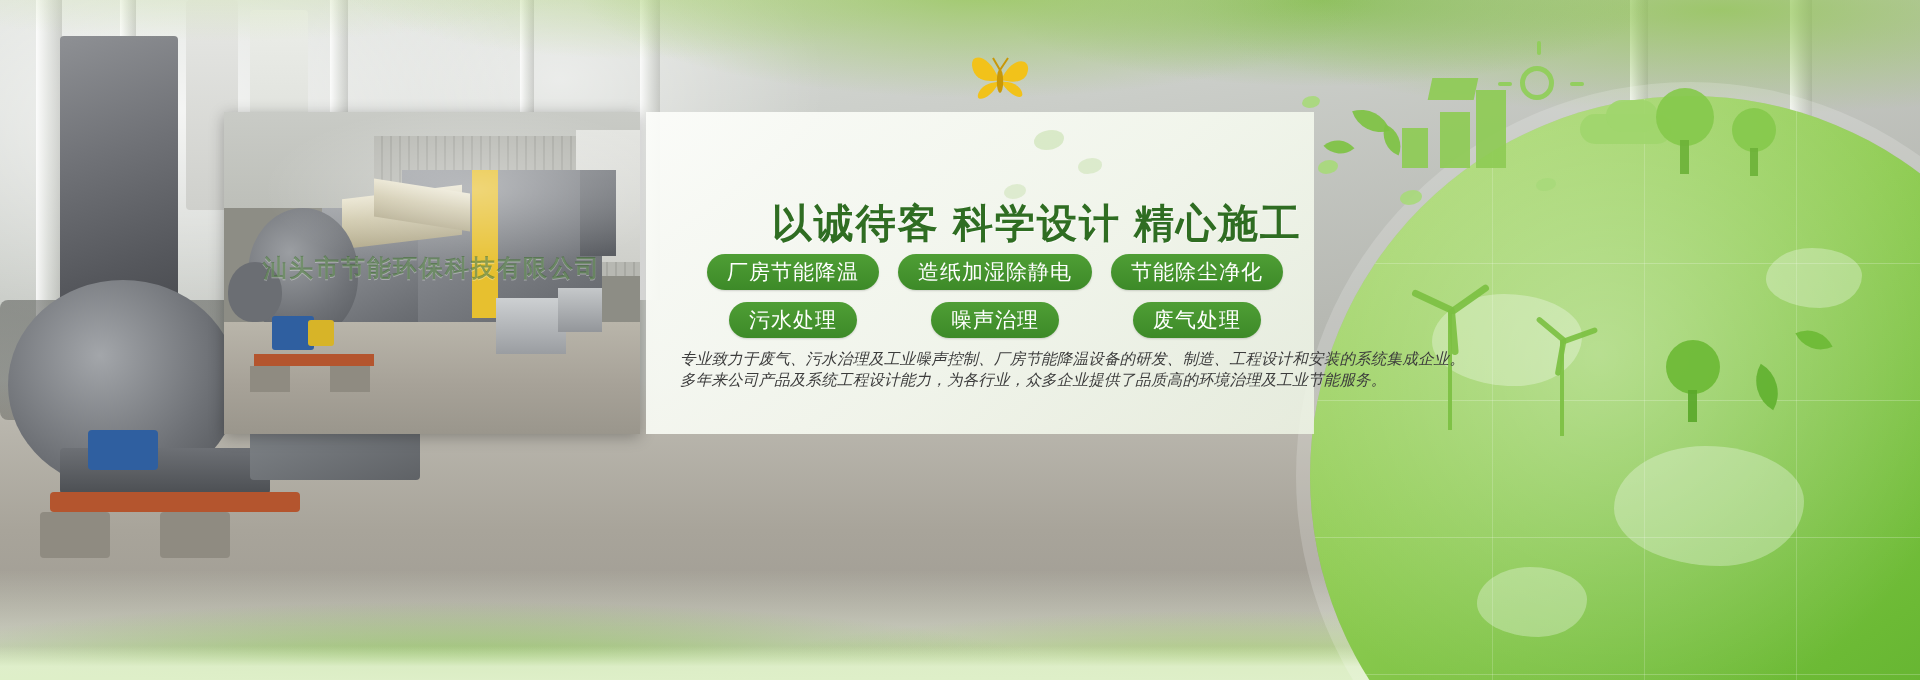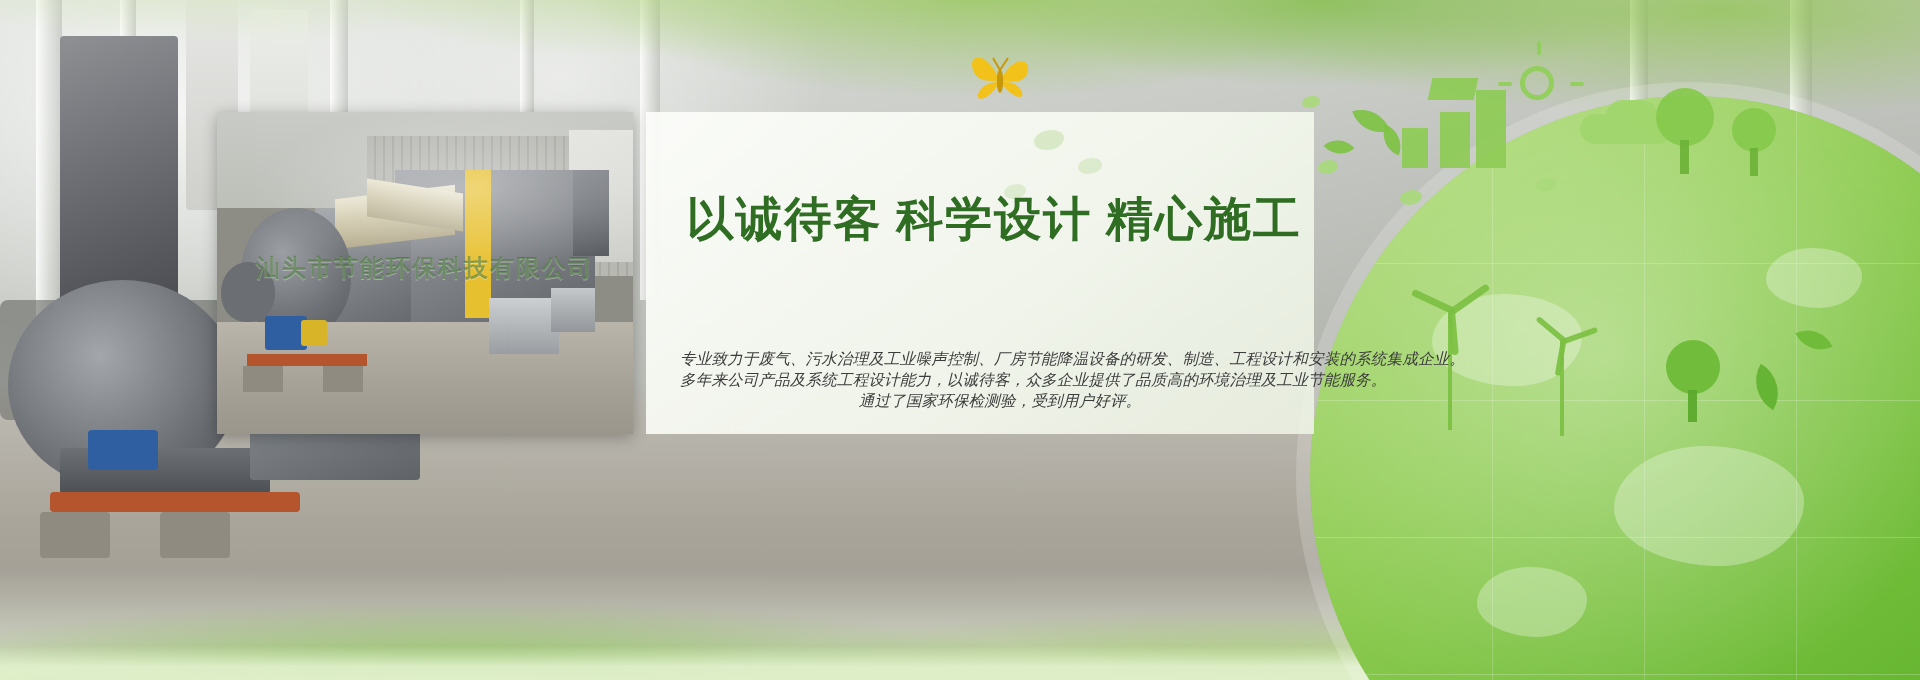--- a/index.html
+++ b/index.html
@@ -113,21 +113,21 @@
   .bfly{ background:#a8d97b; }
 
   
   .deco-bfly { position:absolute; pointer-events:none; }
 
   
   .gold-bfly { position:absolute; left:963px; top:46px; width:74px; height:70px; }
 
   
   .photo-card {
-    position:absolute; left:217px; top:112px; width:416px; height:322px;
+    position:absolute; left:224px; top:112px; width:416px; height:322px;
     background:#8d8d85;
     box-shadow:0 3px 14px rgba(0,0,0,.28);
     overflow:hidden;
   }
   .photo-sky { position:absolute; left:0; top:0; width:416px; height:96px;
     background:linear-gradient(to bottom,#c9cbc6,#bdbfb9); }
   .photo-wall {
     position:absolute; left:150px; top:24px; width:266px; height:140px;
     background:repeating-linear-gradient(to right,#b7b8b2 0 7px,#a8a9a3 7px 9px);
   }
@@ -185,26 +185,25 @@
 
   .est-line {
     position:absolute; right:16px; top:54px;
     font-size:25px; font-weight:700; font-style:italic;
     letter-spacing:1px;
     color:#3d3d3d;
     text-shadow:1px 1px 0 rgba(255,255,255,.85);
     white-space:nowrap;
   }
   .headline {
-    position:absolute; right:12px; top:76px;
-    font-size:47px; font-weight:700; letter-spacing:2px;
+    position:absolute; right:12px; top:84px;
+    font-size:40px; font-weight:700; letter-spacing:2px;
     color:#2f6d22;
     white-space:nowrap;
     text-shadow:1px 1px 0 rgba(255,255,255,.5);
-    font-family:Liberation Serif, serif;
   }
 
   
   .tags {
     position:absolute; left:46px; top:142px; width:606px;
     display:grid;
     grid-template-columns:repeat(3, 1fr);
     row-gap:12px;
     justify-items:center;
   }
@@ -222,21 +221,21 @@
 
   
   .desc {
     position:absolute; left:34px; top:236px; width:640px;
     font-size:15.5px;
     line-height:21px;
     font-style:italic;
     color:#3c3c3c;
     letter-spacing:.2px;
   }
-  .desc p { white-space:nowrap;text-align:center; }
+  .desc p { white-space:nowrap; }
 </style>
 </head>
 <body>
 
 <div class="banner">
 
   <div class="bg-photo">
     <div class="bg-col" style="left:36px;  top:0;   width:26px;  height:330px;"></div>
     <div class="bg-col" style="left:120px; top:0;   width:16px;  height:300px;"></div>
     <div class="bg-col" style="left:330px; top:0;   width:18px;  height:340px;"></div>
@@ -378,21 +377,28 @@
 
   <div class="content-card">
 
     <span class="deco-bfly" style="left:388px; top:18px; width:30px; height:20px; border-radius:60% 40% 60% 40%; background:rgba(170,208,130,.35);"></span>
     <span class="deco-bfly" style="left:432px; top:46px; width:24px; height:16px; border-radius:60% 40% 60% 40%; background:rgba(170,208,130,.30);"></span>
     <span class="deco-bfly" style="left:358px; top:72px; width:22px; height:15px; border-radius:60% 40% 60% 40%; background:rgba(170,208,130,.28);"></span>
 
 
     <div class="headline">以诚待客 科学设计 精心施工</div>
 
+    <div class="tags">
+      <span class="tag">厂房节能降温</span>
+      <span class="tag">造纸加湿除静电</span>
+      <span class="tag">节能除尘净化</span>
+      <span class="tag">污水处理</span>
+      <span class="tag">噪声治理</span>
+      <span class="tag">废气处理</span>
+    </div>
 
     <div class="desc">
       <p>专业致力于废气、污水治理及工业噪声控制、厂房节能降温设备的研发、制造、工程设计和安装的系统集成企业。</p>
-      <p>多年来公司产品及系统工程设计能力，以诚待客，众多企业提供了品质高的环境治理及工业节能服务。</p>
-      <p>通过了国家环保检测验，受到用户好评。</p>
+      <p>多年来公司产品及系统工程设计能力，为各行业，众多企业提供了品质高的环境治理及工业节能服务。</p>
     </div>
   </div>
 
 </div>
 
 </body></html>

